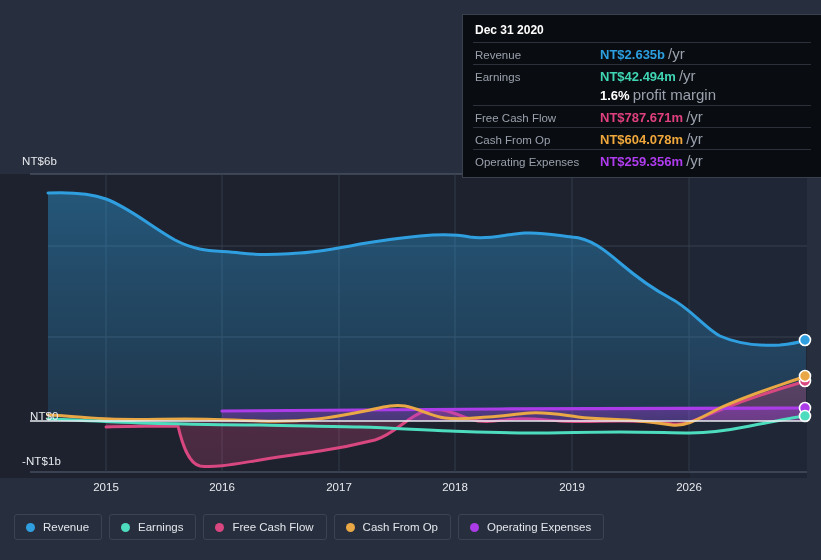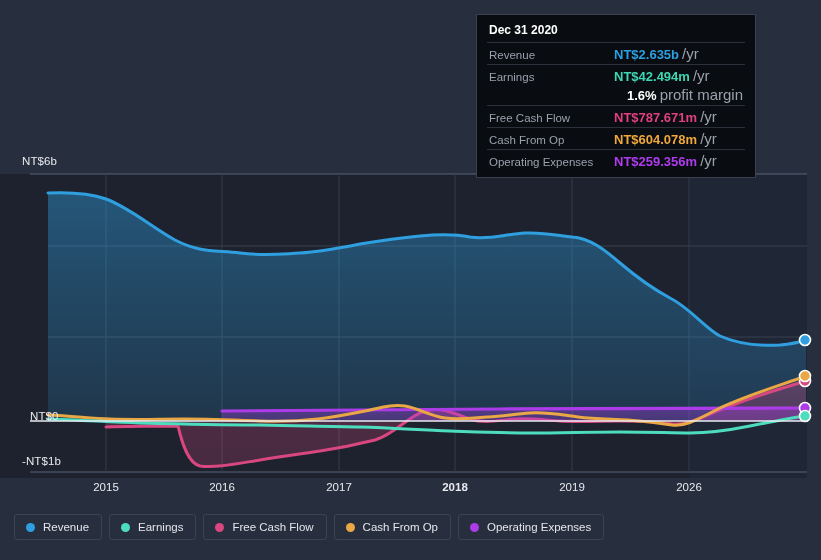--- a/index.html
+++ b/index.html
@@ -55,42 +55,42 @@
     color: #e8eaee;
     font-size: 11.5px;
     top: 481px;
     transform: translateX(-50%);
     white-space: nowrap;
   }
 
   
   .tooltip {
     position: absolute;
-    left: 476px; top: 14px;
-    width: 280px;
+    left: 462px; top: 14px;
+    width: 360px;
     background: #090c10;
     border: 1px solid #39404e;
     padding: 7px 10px 6px 10px;
     color: #cfd4dd;
     font-size: 11.5px;
   }
   .tt-title {
     color: #ffffff;
     font-weight: bold;
     font-size: 12px;
     padding: 1px 0 5px 2px;
   }
   .tt-row {
     display: flex;
     align-items: baseline;
     border-top: 1px solid #2b303a;
     padding: 2px 2px 2px 2px;
     min-height: 17px;
   }
-  .tt-row.sub { border-top: none; padding-top: 0; justify-content: flex-end; }
+  .tt-row.sub { border-top: none; padding-top: 0; }
   .tt-key {
     width: 125px;
     color: #9aa1ad;
     font-size: 11.5px;
     flex: none;
   }
   .tt-val { font-weight: bold; font-size: 13px; }
   .tt-unit { color: #9aa1ad; font-weight: normal; margin-left: 3px; font-size: 15px; }
 
   
@@ -225,21 +225,21 @@
     </svg>
   </div>
 
   <div class="ylabel" style="left:22px; top:155px;">NT$6b</div>
   <div class="ylabel" style="left:22px; top:410px;margin-left:8px;">NT$0</div>
   <div class="ylabel" style="left:22px; top:455px;">-NT$1b</div>
 
   <div class="xlabel" style="left:106px;">2015</div>
   <div class="xlabel" style="left:222px;">2016</div>
   <div class="xlabel" style="left:339px;">2017</div>
-  <div class="xlabel" style="left:455px;font-weight:bold;">2018</div>
+  <div class="xlabel" style="left:455px;">2018</div>
   <div class="xlabel" style="left:572px;">2019</div>
   <div class="xlabel" style="left:689px;">2026</div>
 
   <div class="tooltip">
     <div class="tt-title">Dec 31 2020</div>
 
     <div class="tt-row">
       <span class="tt-key">Revenue</span>
       <span class="tt-val" style="color:#2c9fe0">NT$2.635b</span>
       <span class="tt-unit">/yr</span>

